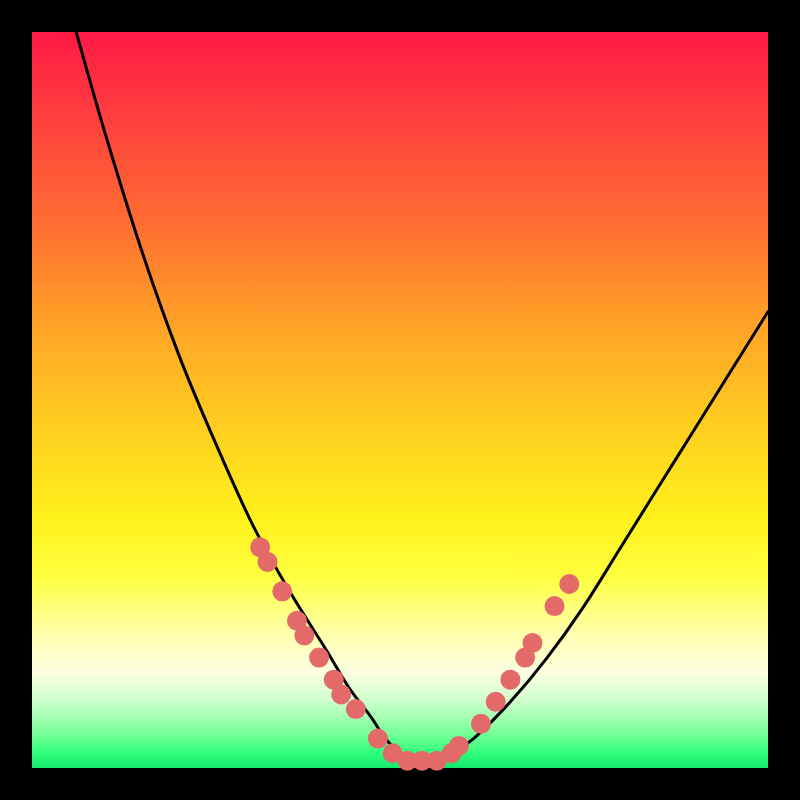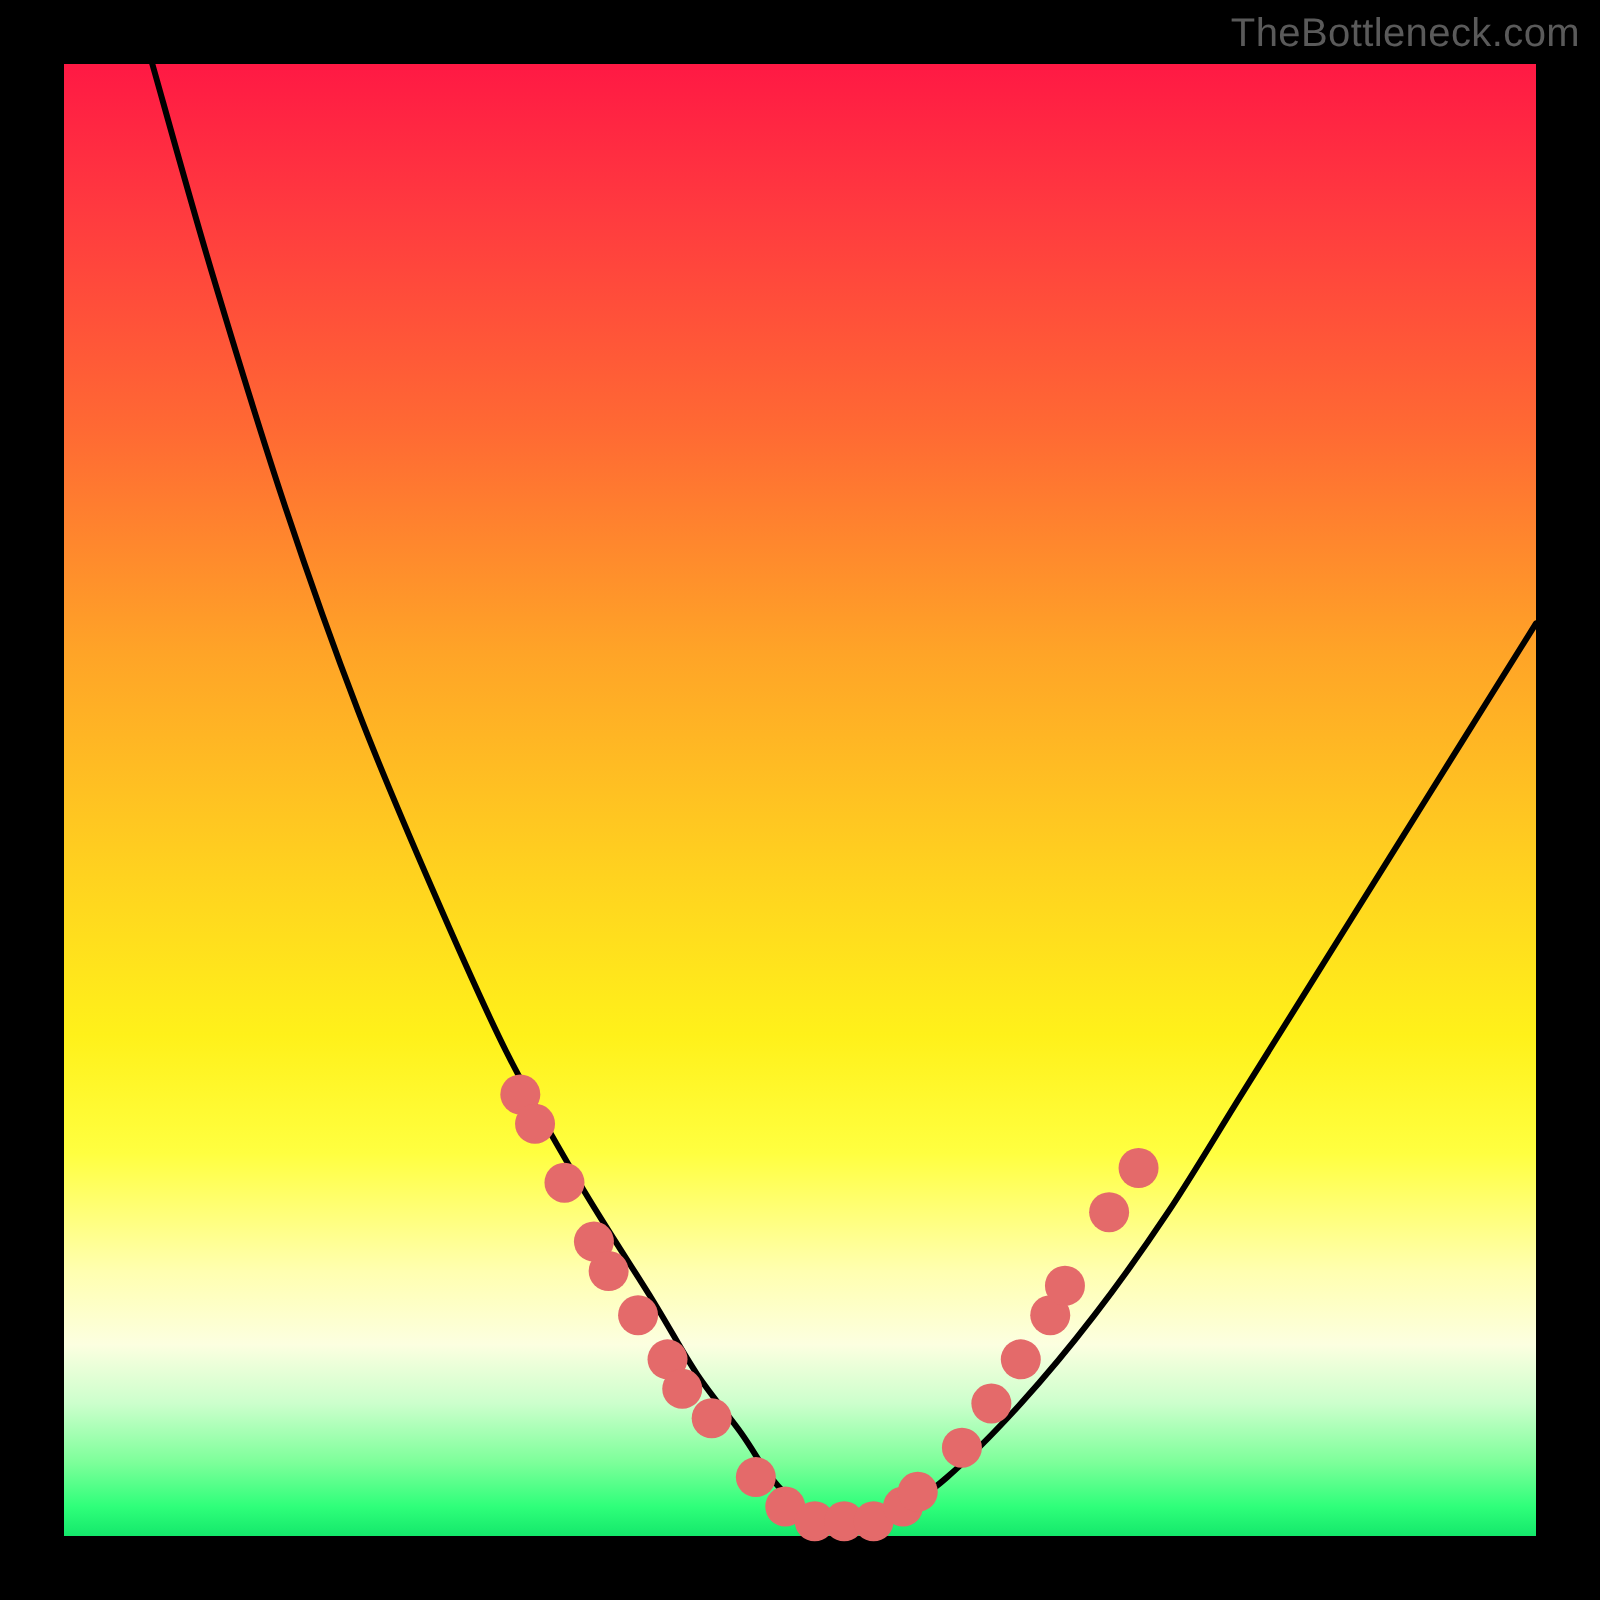--- a/index.html
+++ b/index.html
@@ -90,14 +90,13 @@
           <circle cx="448.96" cy="691.84" r="10" fill="#e46a6a"></circle>
           <circle cx="463.68" cy="669.76" r="10" fill="#e46a6a"></circle>
           <circle cx="478.40000000000003" cy="647.6800000000001" r="10" fill="#e46a6a"></circle>
           <circle cx="493.12" cy="625.6" r="10" fill="#e46a6a"></circle>
           <circle cx="500.48" cy="610.88" r="10" fill="#e46a6a"></circle>
           <circle cx="522.56" cy="574.08" r="10" fill="#e46a6a"></circle>
           <circle cx="537.28" cy="552" r="10" fill="#e46a6a"></circle>
         </g>
     </svg>
   </div>
-  <div class="watermark">TheBottleneck.com</div>
 </div>
 
 </body></html>

